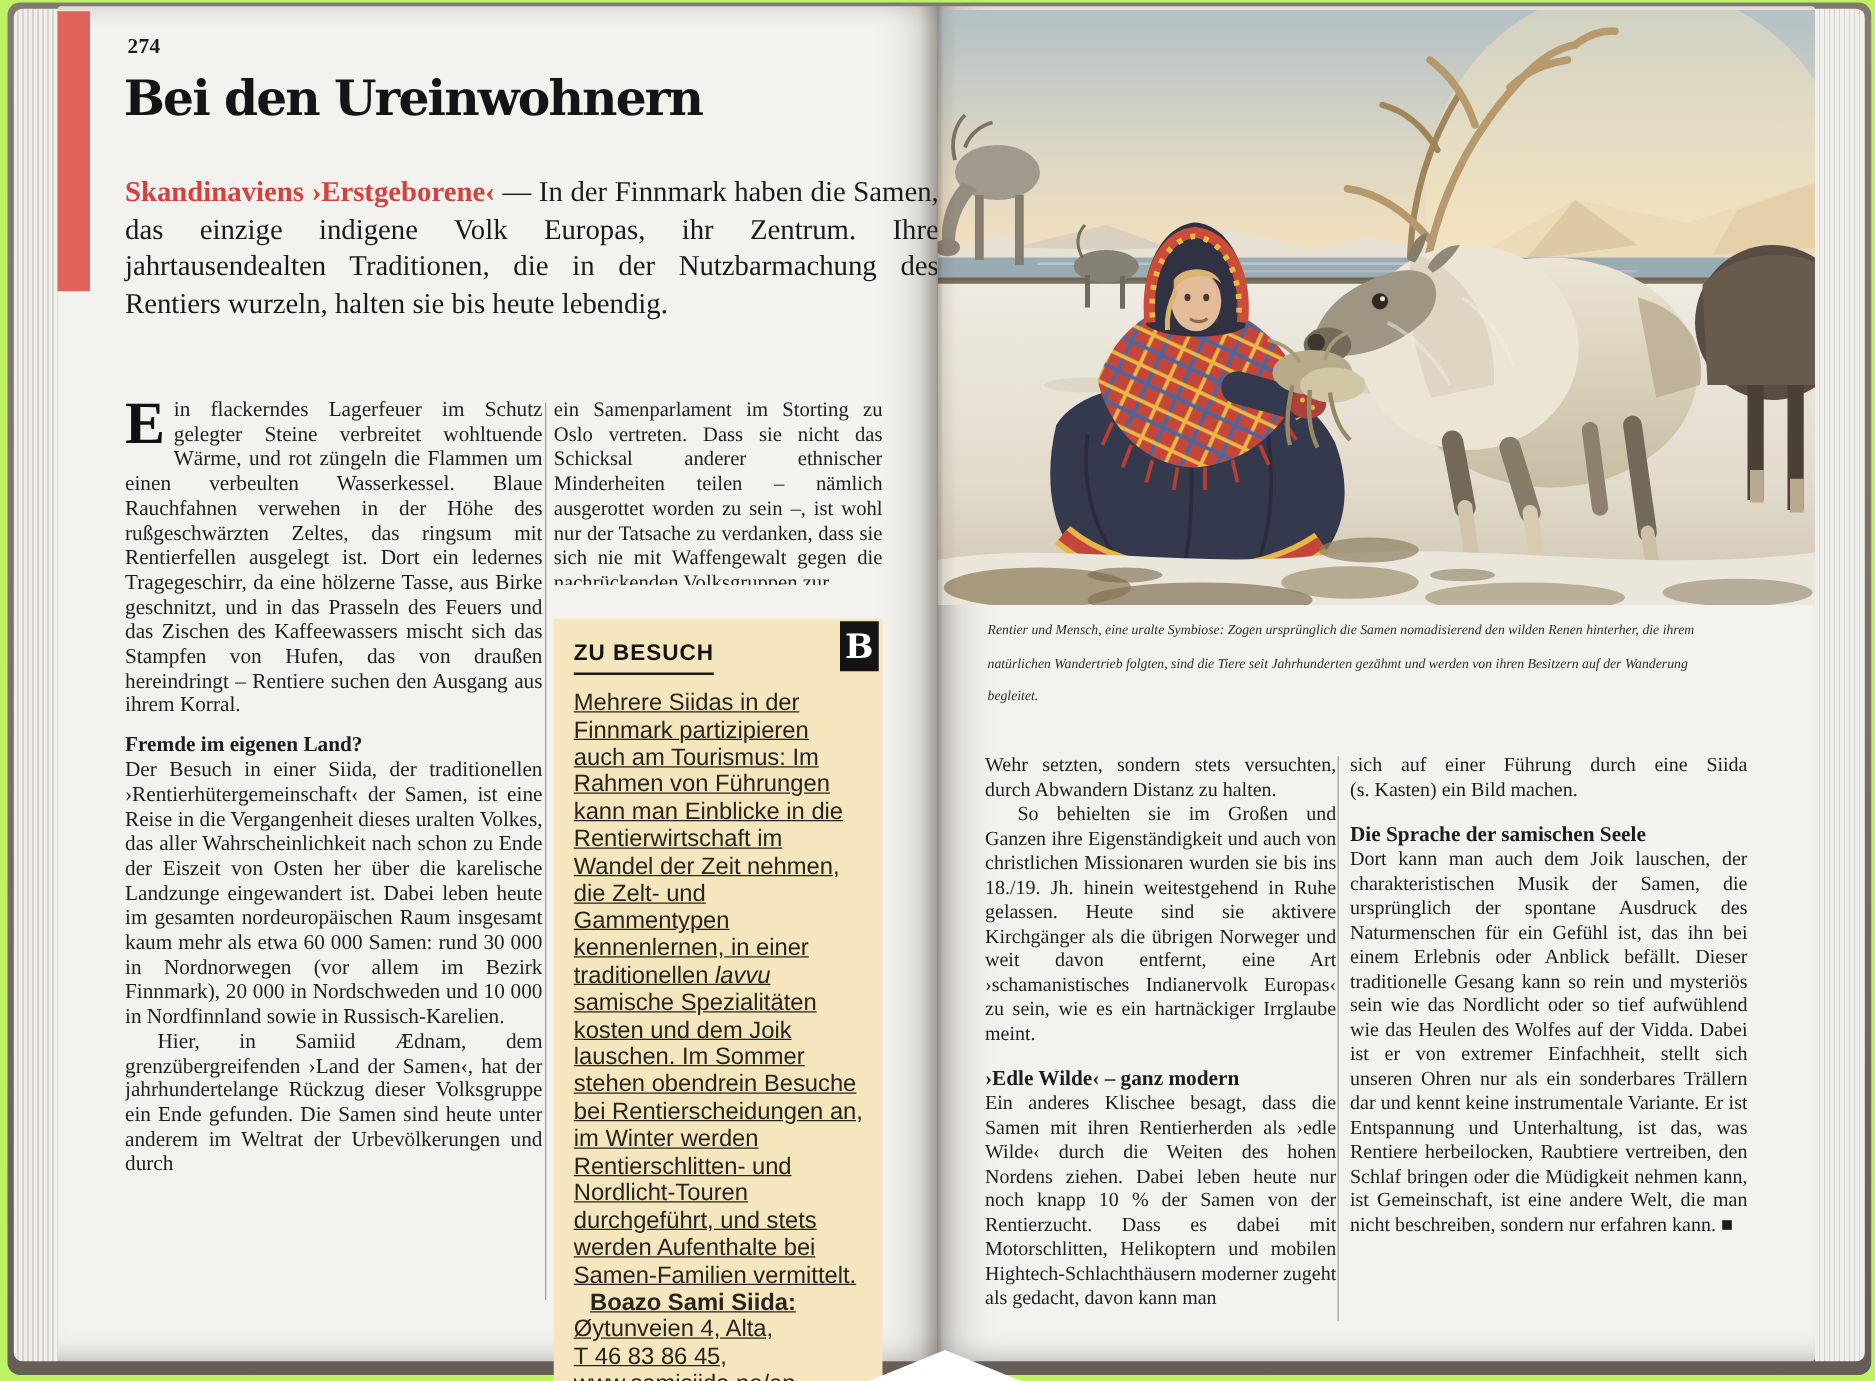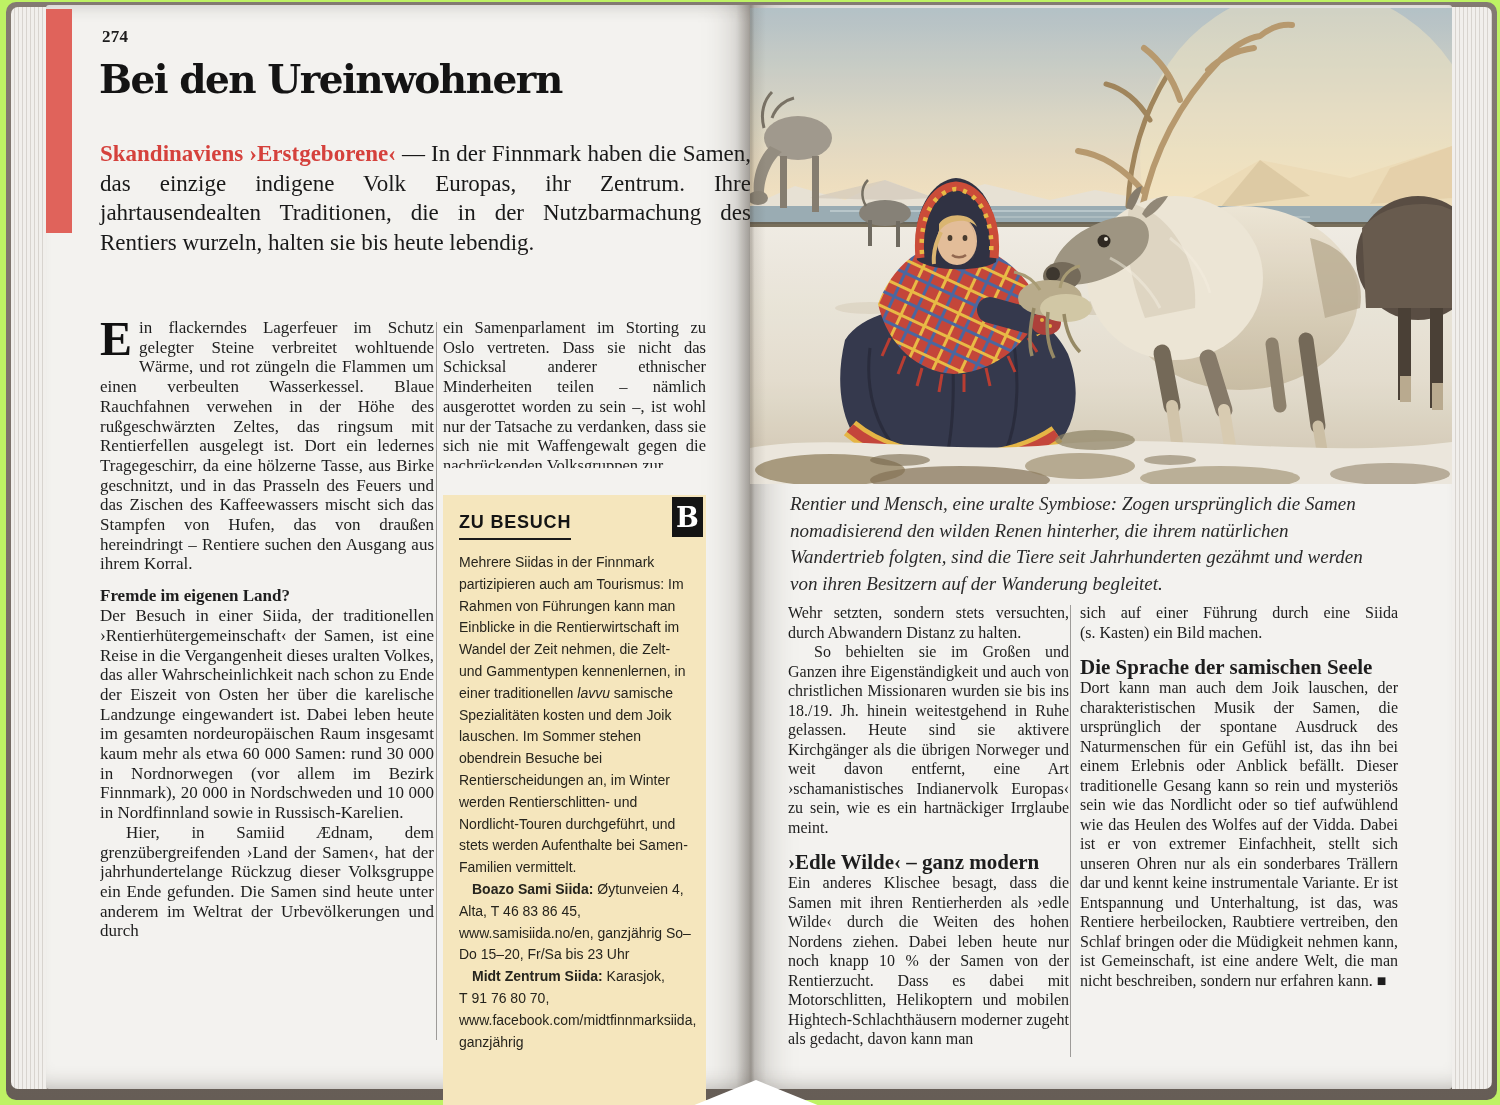--- a/index.html
+++ b/index.html
@@ -45,31 +45,31 @@
   .dropcap{float:left;font-size:48px;line-height:38px;font-weight:bold;padding:2px 7px 0 0;color:#111;}
   
   .infobox{position:absolute;left:397px;top:490px;width:263px;height:661px;background:var(--box-beige,#f5e6bd);
          box-sizing:border-box;padding:17px 15px 0 16px;overflow:hidden;
          font-family:"Liberation Sans",sans-serif;color:#26241d;}
   .infobox-title{display:inline-block;font-size:18px;font-weight:bold;letter-spacing:.8px;
          border-bottom:2.5px solid #1b1b1b;padding-bottom:5px;margin-bottom:12px;color:#141414;}
   .badge{position:absolute;right:3px;top:2px;width:31px;height:40px;background:#141414;color:#fff;
          font-family:"DejaVu Serif",serif;font-weight:bold;font-size:27px;display:flex;
          align-items:center;justify-content:center;}
-  .infobox .boxbody p{margin:0;font-size:14px;line-height:21.8px;text-align:left;}
+  .infobox .boxbody p{margin:0;font-size:19px;line-height:21.8px;text-align:left;text-decoration:underline;}
   .infobox .boxbody .b{font-weight:bold;margin-left:13px;}
   .infobox .boxbody .i{font-style:italic;}
   
   .photo{position:absolute;left:0;top:3px;width:702px;height:476px;overflow:hidden;}
   .photo svg{display:block;}
   .caption{position:absolute;left:40px;top:486px;width:578px;margin:0;font-style:italic;
-         font-size:19px;line-height:26.5px;color:#2a2a2a;text-align:left;}
+         font-size:11px;line-height:26.5px;color:#2a2a2a;text-align:left;}
   #rp-col1{left:38px;top:598px;width:281px;height:486px;font-size:16px;line-height:19.5px;}
   #rp-col2{left:330px;top:598px;width:318px;height:486px;font-size:16px;line-height:19.5px;}
-  #rp-col1 h3,#rp-col2 h3{margin:15px 0 0 0;font-size:21px;}
+  #rp-col1 h3,#rp-col2 h3{margin:15px 0 0 0;font-size:17px;}
   .b{font-weight:bold;}
   .i{font-style:italic;}
 </style>
 </head>
 <body>
 
 <div class="stage">
   <div class="cover"></div>
   <div class="page-stack left"></div>
   <div class="page-stack right"></div>

